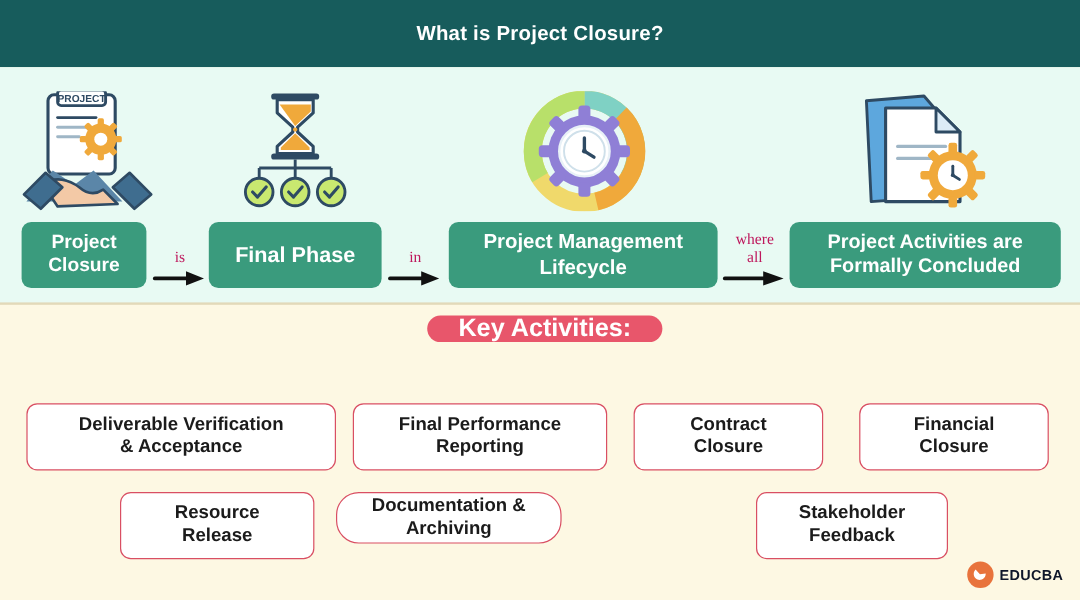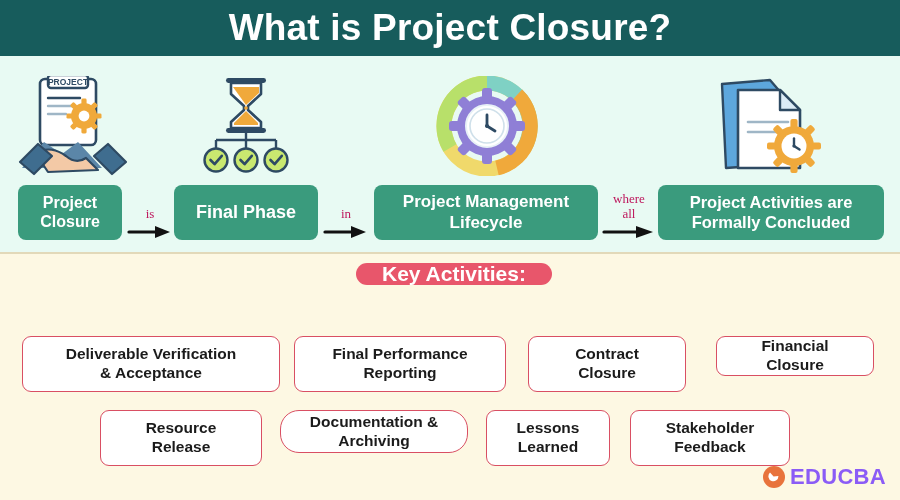--- a/index.html
+++ b/index.html
@@ -26,21 +26,21 @@
     position: absolute;
     left: 0; top: 0;
     width: 900px; height: 56px;
     background: #175c5c;
     display: flex;
     align-items: center;
     justify-content: center;
   }
   #header-title {
     color: #ffffff;
-    font-size: 37px;
+    font-size: 17px;
     font-weight: bold;
     letter-spacing: 0.2px;
     text-align: center;
   }
 
   
   #flow-band {
     position: absolute;
     left: 0; top: 56px;
     width: 900px; height: 197px;
@@ -135,23 +135,23 @@
   }
   #logo-mark {
     width: 22px; height: 22px;
     border-radius: 50%;
     background: #e8733c;
     display: flex;
     align-items: center;
     justify-content: center;
   }
   #logo-text {
-    font-size: 22px;
-    font-weight: bold;
-    color: #8b5cf6;
+    font-size: 12px;
+    font-weight: bold;
+    color: #0f172a;
     letter-spacing: 0.3px;
   }
 </style>
 </head>
 <body>
 
 <div id="page">
 
   <div id="header">
     <div id="header-title">What is Project Closure?</div>
@@ -334,36 +334,32 @@
 &amp; Acceptance</span>
   </div>
   <div class="activity-box" style="left:294px; top:336px; width:212px; height:56px;">
     <span style="white-space:pre-line">Final Performance
 Reporting</span>
   </div>
   <div class="activity-box" style="left:528px; top:336px; width:158px; height:56px;">
     <span style="white-space:pre-line">Contract
 Closure</span>
   </div>
-  <div class="activity-box" style="left:716px; top:336px; width:158px; height:40px;">
+  <div class="activity-box" style="left:716px; top:336px; width:158px; height:56px;">
     <span style="white-space:pre-line">Financial
 Closure</span>
   </div>
 
   <div class="activity-box" style="left:100px; top:410px; width:162px; height:56px;">
     <span style="white-space:pre-line">Resource
 Release</span>
   </div>
   <div class="activity-box" style="left:280px; top:410px; width:188px; height:43px;border-radius:19px;">
     <span style="white-space:pre-line">Documentation &amp;
 Archiving</span>
-  </div>
-  <div class="activity-box" style="left:486px; top:410px; width:124px; height:56px;">
-    <span style="white-space:pre-line">Lessons
-Learned</span>
   </div>
   <div class="activity-box" style="left:630px; top:410px; width:160px; height:56px;">
     <span style="white-space:pre-line">Stakeholder
 Feedback</span>
   </div>
 
   <div id="logo">
     <div id="logo-mark">
       <svg width="12" height="12" viewBox="0 0 12 12">
         <path d="M2 1.6 A5 5 0 1 0 10.4 5 L5.6 5.6 Z" fill="#ffffff"></path>

